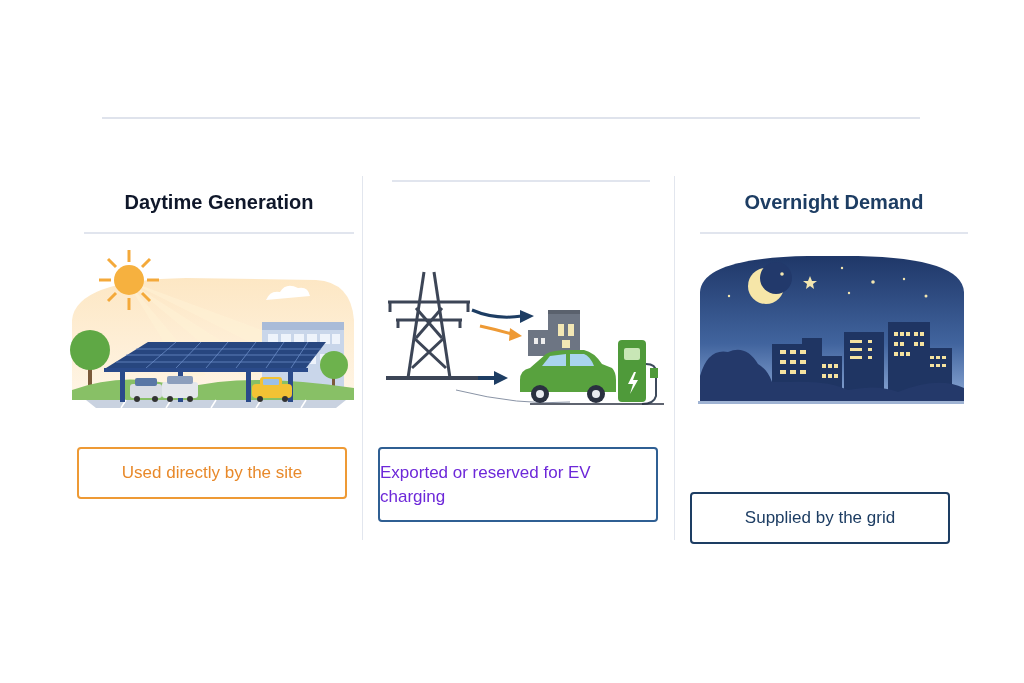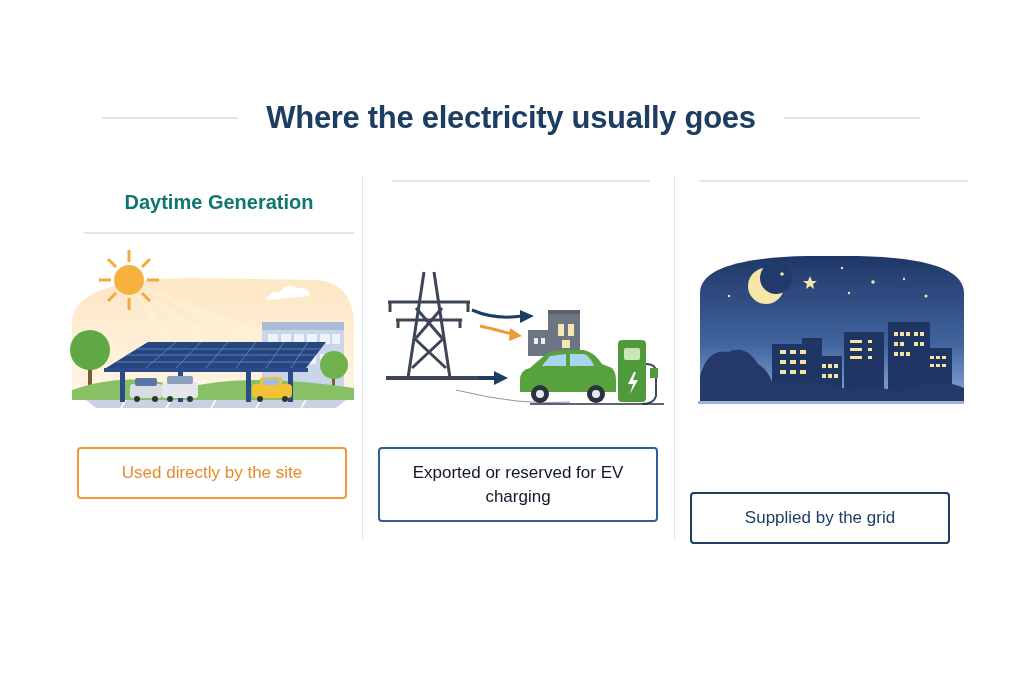--- a/index.html
+++ b/index.html
@@ -11,36 +11,35 @@
     .page-title { padding: 0 28px; font-size: 31px; font-weight: bold; color: #1d3d63; letter-spacing: -0.3px; white-space: nowrap; }
 
     .divider { position: absolute; top: 176px; width: 1px; height: 364px; background: #e2e6ee; }
 
     .col { position: absolute; top: 176px; width: 290px; }
     .col-title { text-align: center; font-size: 20px; font-weight: bold; height: 52px; line-height: 52px; }
     .col-rule { height: 2px; background: #e1e5ee; margin: 4px 0 0 0; }
 
     .illus { position: absolute; }
 
-    .label-box { position: absolute; border: 2px solid; border-radius: 4px; display: flex; align-items: center; justify-content: center; text-align: center; font-size: 17px; line-height: 24px; background: #fff; }
+    .label-box { position: absolute; border: 2px solid; border-radius: 4px; display: flex; align-items: center; justify-content: center; font-size: 17px; line-height: 24px; background: #fff; }
   </style>
 </head>
 <body>
 
 <div class="title-row">
   <div class="title-rule"></div>
-  <h1 class="page-title">Where the electricity usually goes</h1>
   <div class="title-rule"></div>
 </div>
 
 <div class="divider" style="left:362px;"></div>
 <div class="divider" style="left:674px;"></div>
 
 <div class="col" style="left:84px; width:270px;">
-  <div class="col-title" style="color:#0f766e;">Daytime Generation</div>
+  <div class="col-title" style="color:#0f172a;">Daytime Generation</div>
   <div class="col-rule"></div>
 </div>
 
 <svg class="illus" style="left:66px; top:250px;" width="296" height="160" viewBox="0 0 296 160">
   <defs>
     <linearGradient id="skyDay" x1="0" y1="0" x2="0" y2="1">
       <stop offset="0" stop-color="#fde7c4"></stop>
       <stop offset="1" stop-color="#fff5e6"></stop>
     </linearGradient>
   </defs>
@@ -201,23 +200,24 @@
     <path d="M170 88 L186 86 L186 98 L162 98 Z" fill="#a9d4ee"></path>
     <path d="M190 86 L204 86 Q210 88 214 98 L190 98 Z" fill="#a9d4ee"></path>
     <circle cx="160" cy="126" r="9" fill="#2a3140"></circle>
       <circle cx="160" cy="126" r="4" fill="#e8ebf0"></circle>
     <circle cx="216" cy="126" r="9" fill="#2a3140"></circle>
       <circle cx="216" cy="126" r="4" fill="#e8ebf0"></circle>
   </g>
   <line x1="150" y1="136" x2="284" y2="136" stroke="#2a3140" stroke-width="1.5"></line>
 </svg>
 
-<div class="label-box" style="left:378px; top:447px; width:280px; height:75px; border-color:#2f5f93; color:#0f172a;">Exported or reserved for EV charging</div>
+<div class="label-box" style="left:378px; top:447px; width:280px; height:75px; border-color:#2f5f93; color:#6d28d9;">Exported or reserved for EV charging</div>
 
 <div class="col" style="left:700px; width:268px;">
+  <div class="col-title" style="color:#1d3d63;">Overnight Demand</div>
   <div class="col-rule"></div>
 </div>
 
 <svg class="illus" style="left:688px; top:252px;" width="286" height="156" viewBox="0 0 286 156">
   <defs>
     <linearGradient id="skyNight" x1="0" y1="0" x2="0" y2="1">
       <stop offset="0" stop-color="#1f3768"></stop>
       <stop offset="0.6" stop-color="#41649e"></stop>
       <stop offset="1" stop-color="#8eabd8"></stop>
     </linearGradient>

